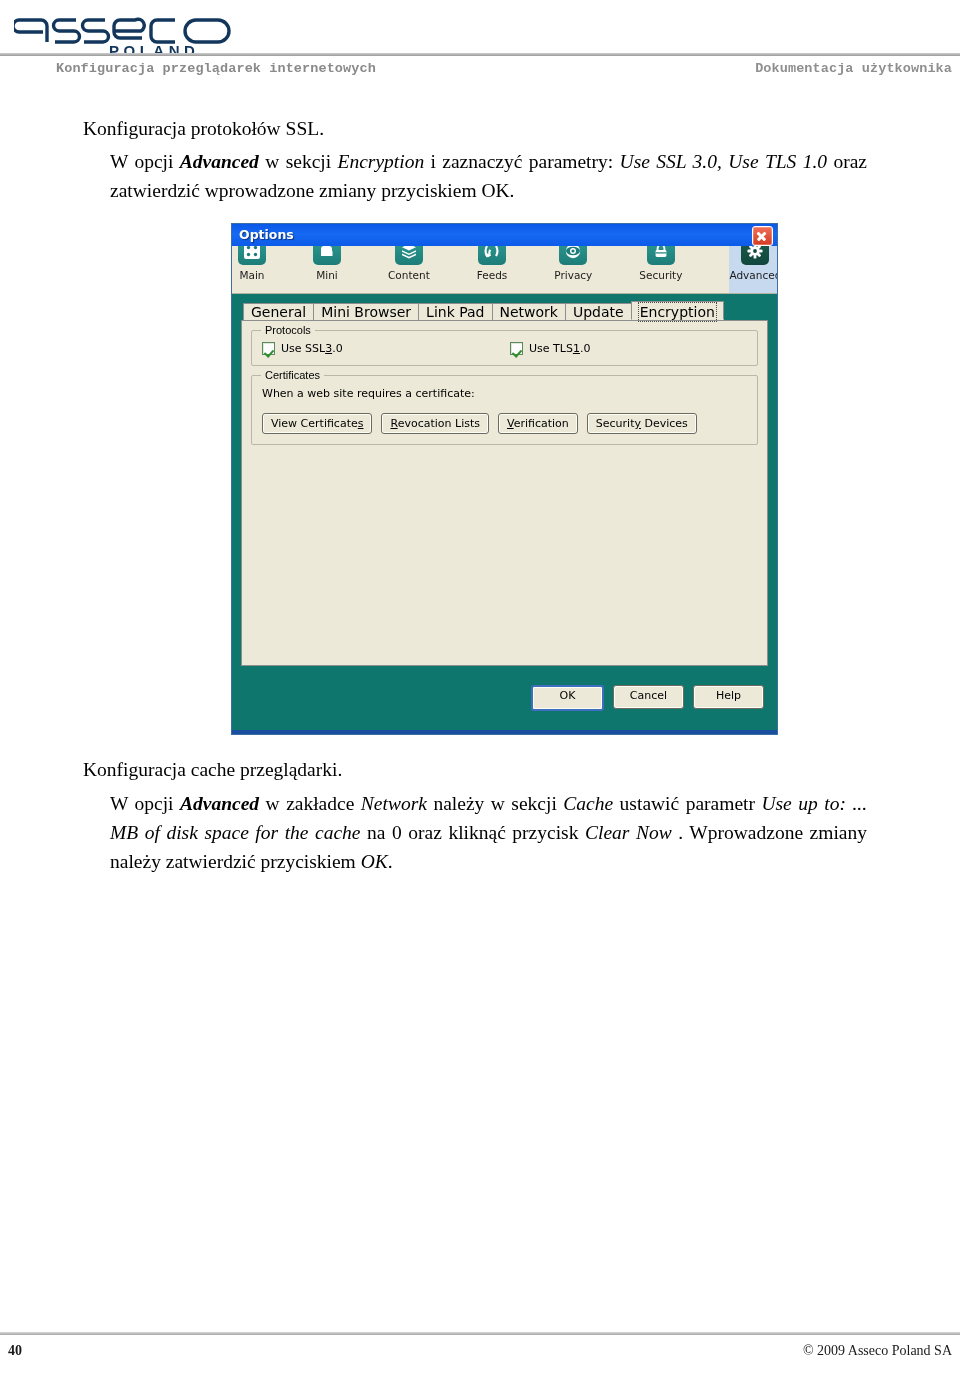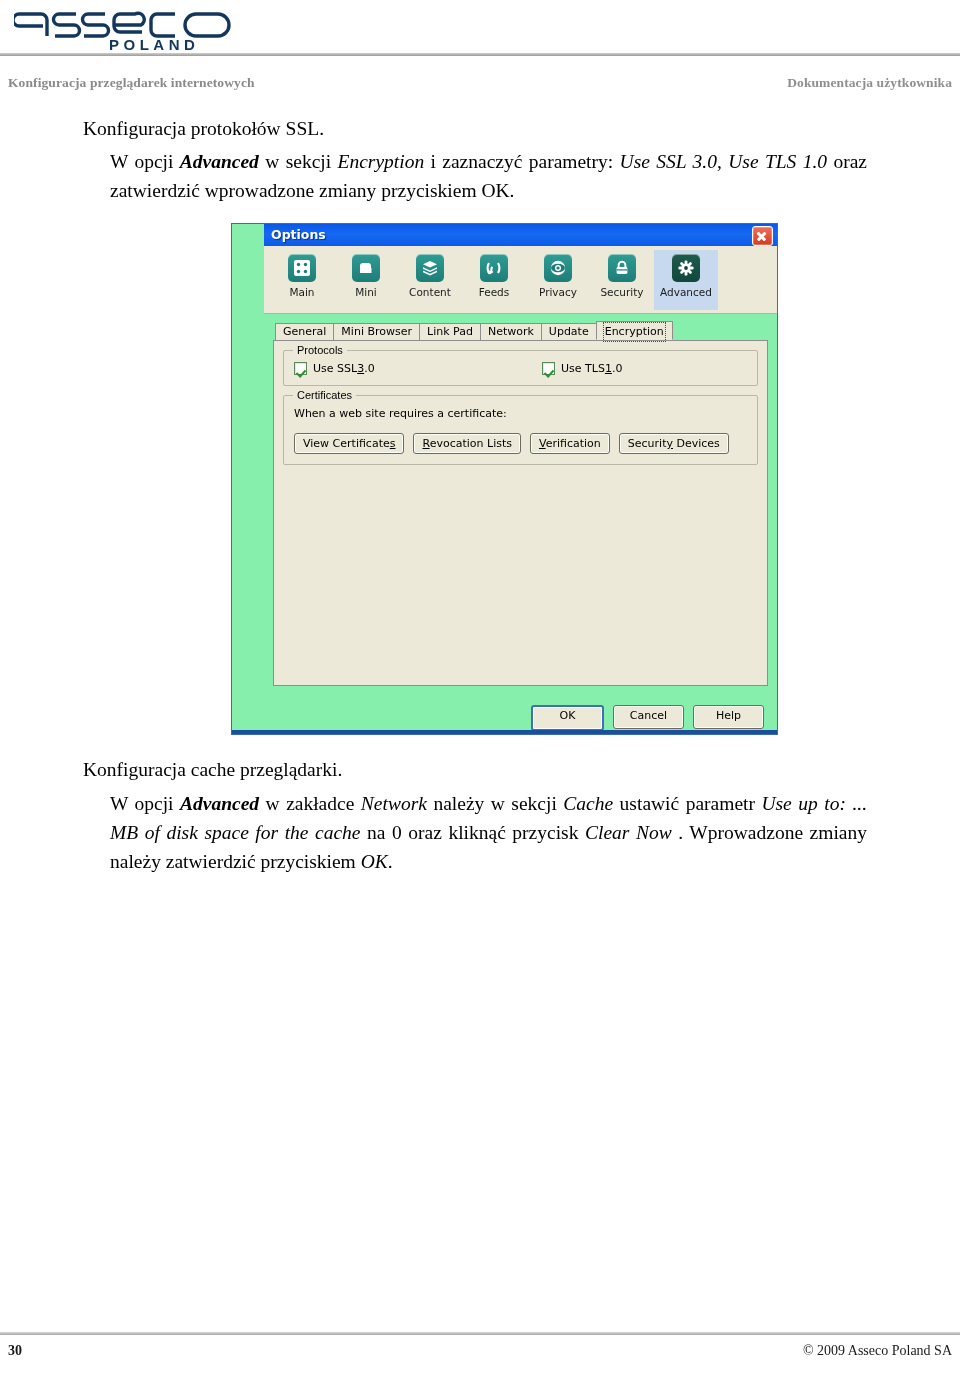--- a/index.html
+++ b/index.html
@@ -6,52 +6,51 @@
   body{
     width:960px;height:1377px;
     background:#ffffff;
     font-family:"Liberation Serif", serif;
     position:relative;
     overflow:hidden;
   }
 
   
   #page-header{position:absolute;left:0;top:0;width:960px;height:95px;}
-  #logo{position:absolute;left:14px;top:2px;width:225px;height:50px;}
+  #logo{position:absolute;left:14px;top:8px;width:225px;height:50px;}
   #logo svg{display:block;}
   #header-rule{position:absolute;left:0;top:53px;width:960px;height:3px;
       background:linear-gradient(to bottom,#cfcfcf,#9a9a9a);}
-  .hdr-text{position:absolute;top:75px;font-family:Liberation Serif, serif;
+  .hdr-text{position:absolute;top:61px;font-family:Liberation Mono, monospace;
       font-size:13.5px;font-weight:bold;color:#8a8a8a;letter-spacing:.1px;
-      white-space:nowrap;}
+      white-space:nowrap;margin-left:48px;}
   #hdr-left{left:8px;}
   #hdr-right{right:8px;color:#8f8f8f;}
 
   
   .para{position:absolute;font-family:"Liberation Serif",serif;color:#000;}
   .lead{font-size:19.5px;line-height:26px;}
   .indent{font-size:19.5px;line-height:29px;text-align:justify;}
   .indent i{font-style:italic;}
   .indent b{font-weight:bold;font-style:italic;}
 
   #p1-title{left:83px;top:116px;width:760px;}
   #p1-body{left:110px;top:147px;width:757px;}
   #p2-title{left:83px;top:757px;width:760px;}
   #p2-body{left:110px;top:789px;width:757px;}
 
   
   #dialog{
     position:absolute;left:231px;top:223px;width:547px;height:512px;
-    background:#86efac;
+    background:#0f766e;
     border:1px solid #3a6ea5;
     box-sizing:border-box;
     font-family:"DejaVu Sans", sans-serif;
     font-size:11px;color:#000;
     overflow:hidden;
-    padding-left:32px;
   }
   #titlebar{
     height:22px;width:100%;
     background:linear-gradient(to bottom,#0a58e8 0%,#1669f2 45%,#0c5ae9 100%);
     position:relative;
   }
   #title-text{
     position:absolute;left:7px;top:3px;
     color:#fff;font-weight:bold;font-size:12.5px;
     font-family:"DejaVu Sans", sans-serif;
@@ -66,24 +65,24 @@
   }
   #close-btn::before,#close-btn::after{
     content:"";position:absolute;left:3px;top:8px;width:11px;height:2.5px;
     background:#fff;border-radius:1px;
   }
   #close-btn::before{transform:rotate(45deg);}
   #close-btn::after{transform:rotate(-45deg);}
 
   
   #toolbar{
-    height:68px;width:100%;
+    height:48px;width:100%;
     background:#ece9d8;
     border-bottom:1px solid #b5b3a0;
-    display:flex;align-items:center;padding-left:6px;box-sizing:border-box;
+    display:flex;align-items:flex-end;padding-left:6px;box-sizing:border-box;gap:47px;
   }
   .tb-item{
     width:64px;height:60px;display:flex;flex-direction:column;
     align-items:center;justify-content:flex-start;padding-top:4px;
     box-sizing:border-box;cursor:pointer;
   }
   .tb-item.selected{background:#c7d9ef;}
   .tb-ico{
     width:28px;height:28px;border-radius:5px;
     background:linear-gradient(to bottom,#2f9c94,#1d7d78);
@@ -105,21 +104,21 @@
   }
   #tabstrip{
     display:flex;align-items:flex-end;height:18px;
     border-bottom:1px solid #8e8e8e;
     padding-left:2px;
   }
   .tab{
     height:17px;line-height:16px;padding:0 7px;
     background:#ece9d8;
     border:1px solid #8e8e8e;border-bottom:none;
-    margin-right:-1px;font-size:11px;
+    margin-right:-1px;font-size:14px;
     font-family:"DejaVu Sans", sans-serif;
     white-space:nowrap;cursor:pointer;box-sizing:border-box;text-align:right;
   }
   .tab.active{
     background:#ece9d8;height:19px;line-height:18px;
     position:relative;z-index:3;border-bottom:1px solid #ece9d8;
   }
   .tab.active .tab-focus{
     display:inline-block;border:1px dotted #4a4a4a;padding:0 1px;margin:0 -1px;
   }
@@ -435,14 +434,14 @@
   <div id="dlg-bottom-rule"></div>
 </div>
 
 <div class="para lead" id="p2-title">Konfiguracja cache przeglądarki.</div>
 
 <div class="para indent" id="p2-body">
   <span>W opcji </span><b>Advanced</b><span> w zakładce </span><i>Network</i><span> należy w sekcji  </span><i>Cache</i><span> ustawić parametr </span><i>Use up to: ... MB of disk space for the  cache</i><span> na 0 oraz kliknąć przycisk </span><i>Clear Now</i><span> . Wprowadzone zmiany należy  zatwierdzić przyciskiem </span><i>OK</i><span>.</span>
 </div>
 
 <div id="footer-rule"></div>
-<div class="ftr" id="ftr-left">30</div>
+<div class="ftr" id="ftr-left">40</div>
 <div class="ftr" id="ftr-right">© 2009 Asseco Poland SA</div>
 
 </body></html>

